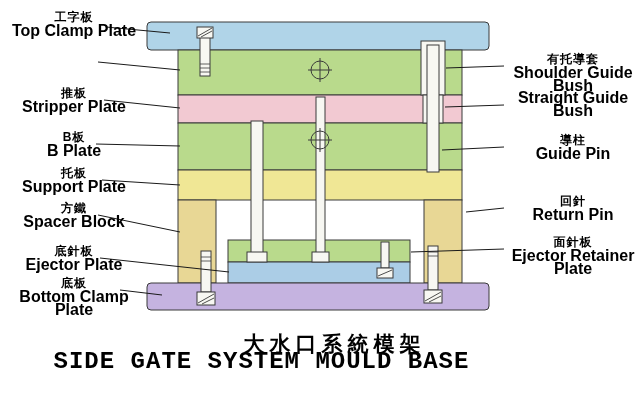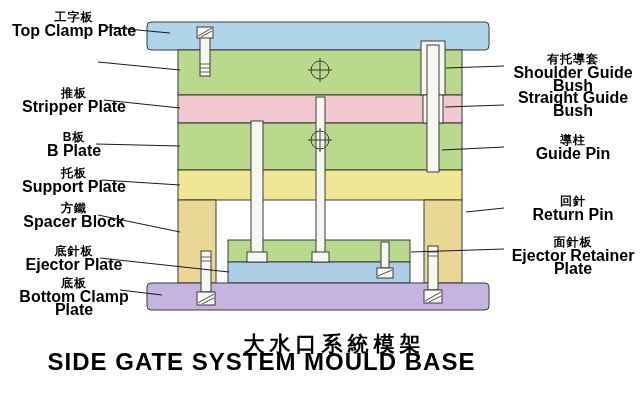--- a/index.html
+++ b/index.html
@@ -14,21 +14,21 @@
   .leader { stroke:#1a1a1a; stroke-width:1; fill:none; }
   .cross { stroke:#3a3a3a; stroke-width:1; fill:none; }
   .label { position:absolute; font-weight:bold; }
   .label .zh { font-size:12px; line-height:14px; letter-spacing:1px; }
   .label .en { font-size:16px; line-height:13px; }
   .label-left { left:0; width:148px; text-align:center; }
   .label-right { left:507px; width:132px; text-align:center; }
   .title-zh { position:absolute; top:332px; left:0; width:640px; text-align:center;
               font-size:21px; line-height:24px; font-weight:bold; letter-spacing:5px;padding-left:29px; }
   .title-en { position:absolute; top:347px; left:0; width:523px; text-align:center;
-              font-size:24px; line-height:29px; font-weight:bold; letter-spacing:1px; }
+              font-size:24px; line-height:29px; font-weight:bold; letter-spacing:1px;font-family:Liberation Mono, monospace; }
 </style>
 </head>
 <body>
 
 <div class="canvas">
 
   <svg class="diagram-svg" width="640" height="410" viewBox="0 0 640 410">
 
     <rect class="plate" x="147" y="22" width="342" height="28" rx="4" fill="#b0d4e8"></rect>
     <rect class="plate" x="178" y="50" width="284" height="45" fill="#b9da8c"></rect>

